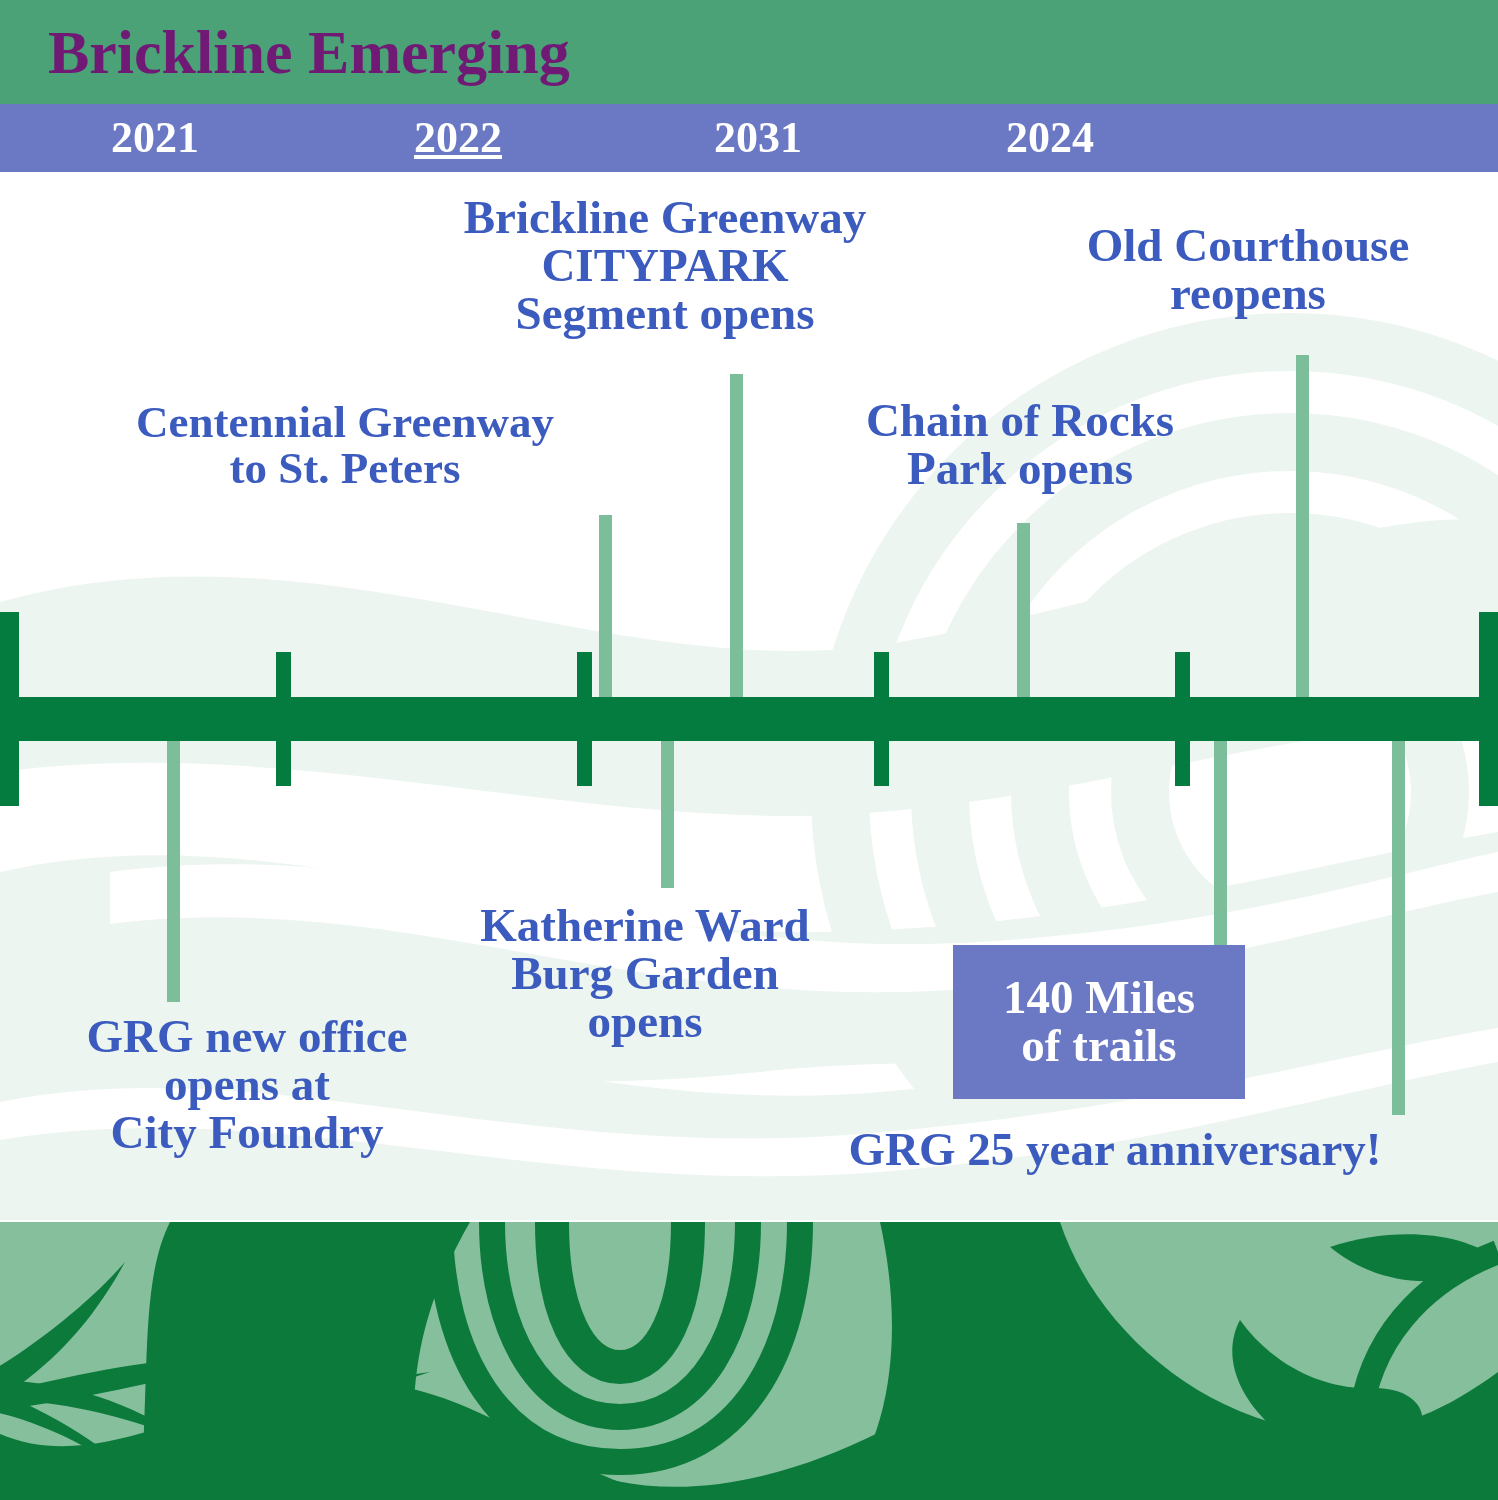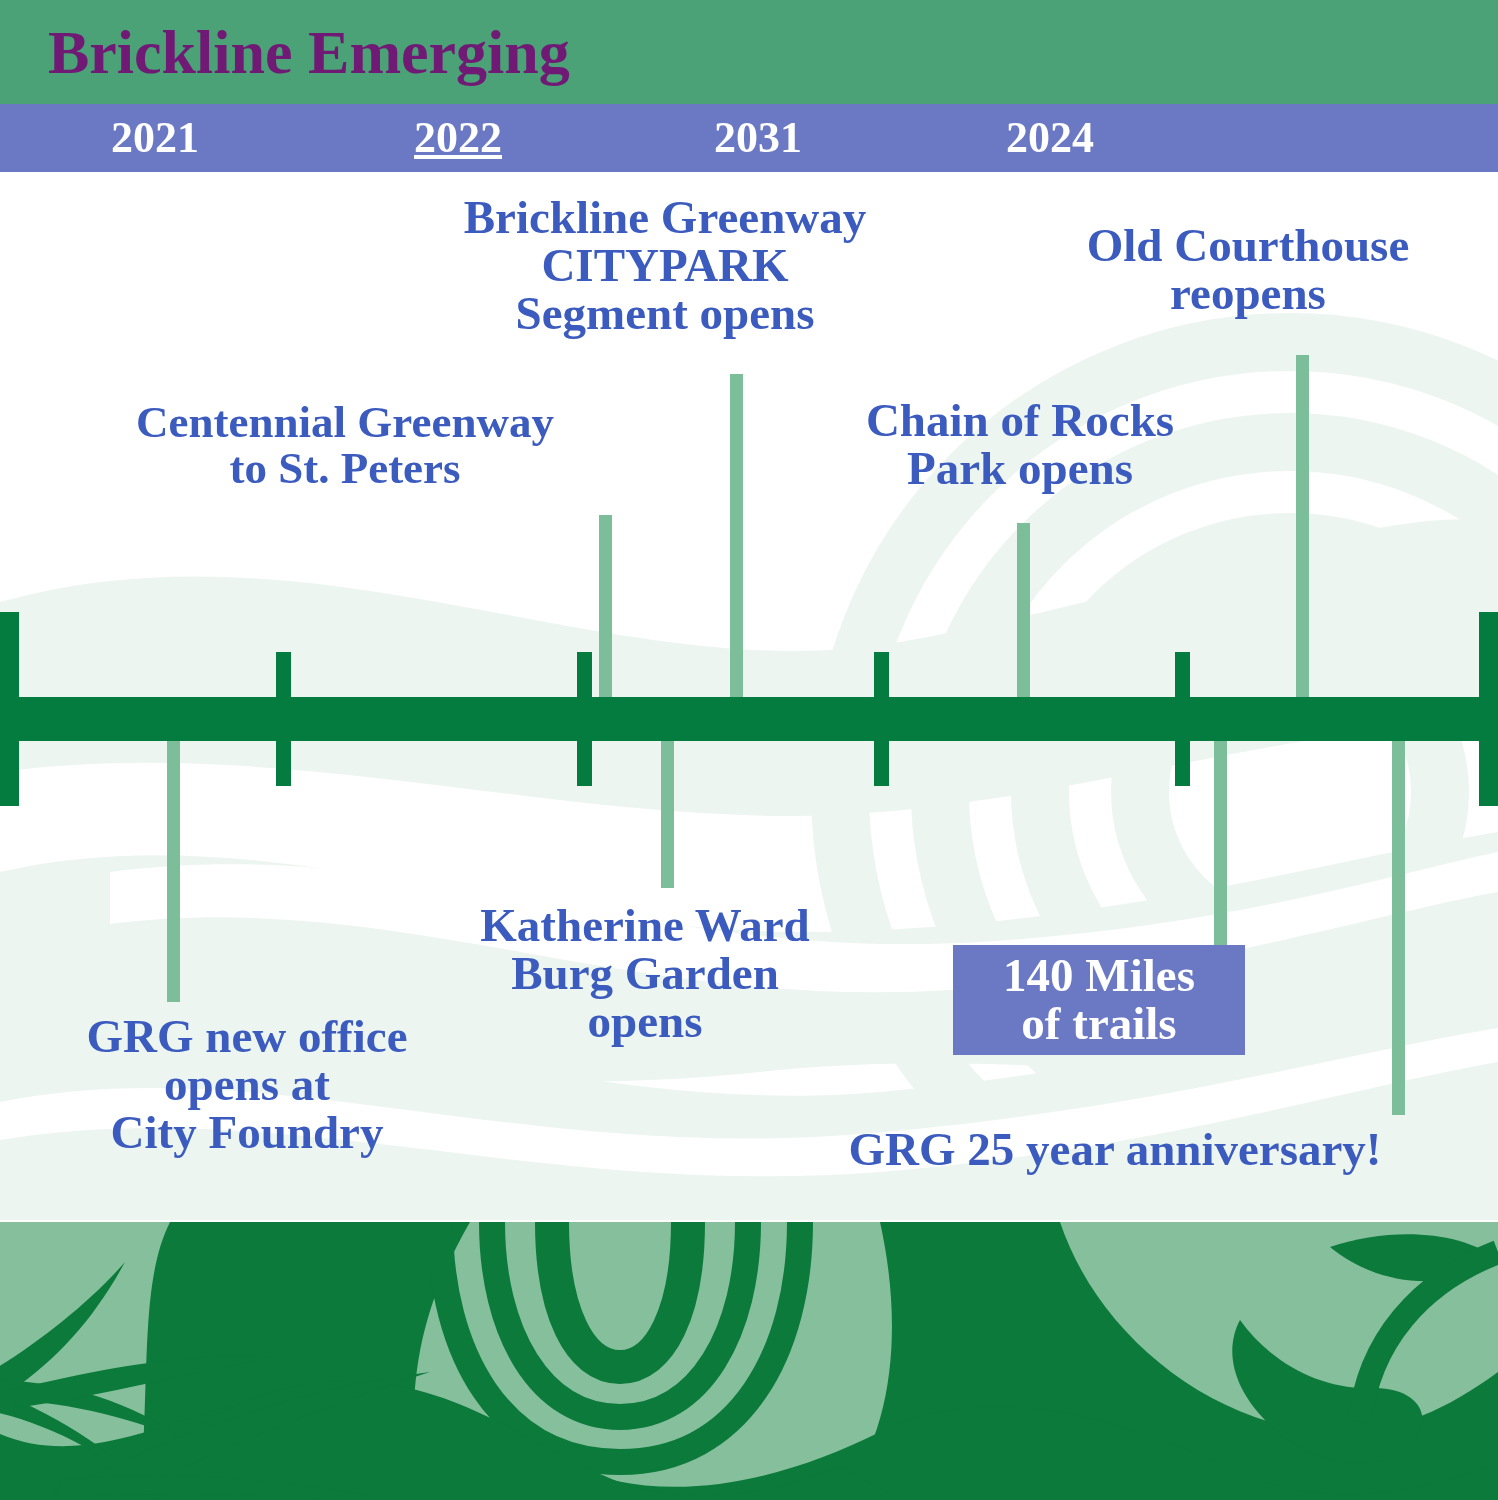--- a/index.html
+++ b/index.html
@@ -154,21 +154,21 @@
   <div class="event-label ev-center" style="left:410px;top:902px;width:470px;font-size:47px;">
     <div>Katherine Ward</div>
     <div>Burg Garden</div>
     <div>opens</div>
   </div>
 
   <div class="event-label ev-center" style="left:770px;top:1126px;width:690px;font-size:47px;">
     <div>GRG 25 year anniversary!</div>
   </div>
 
-  <div class="badge" style="left:953px;top:945px;width:292px;height:110px;font-size:47px;">
+  <div class="badge" style="left:953px;top:945px;width:292px;height:154px;font-size:47px;">
     <div>140 Miles</div>
     <div>of trails</div>
   </div>
 
   <div class="bottom-pattern">
     <svg width="1498" height="278" viewBox="0 0 1498 278" xmlns="http://www.w3.org/2000/svg">
       <rect x="0" y="0" width="1498" height="278" fill="#86BF9C"></rect>
 
       <path d="M170,0 L470,0 C430,70 400,150 420,278 L140,278 C150,150 140,60 170,0 Z" fill="#0B7A3B"></path>
       <path d="M880,0 L1060,0 C1090,90 1170,170 1270,200 C1360,226 1430,200 1498,150 L1498,278 L840,278 C900,200 900,90 880,0 Z" fill="#0B7A3B"></path>

